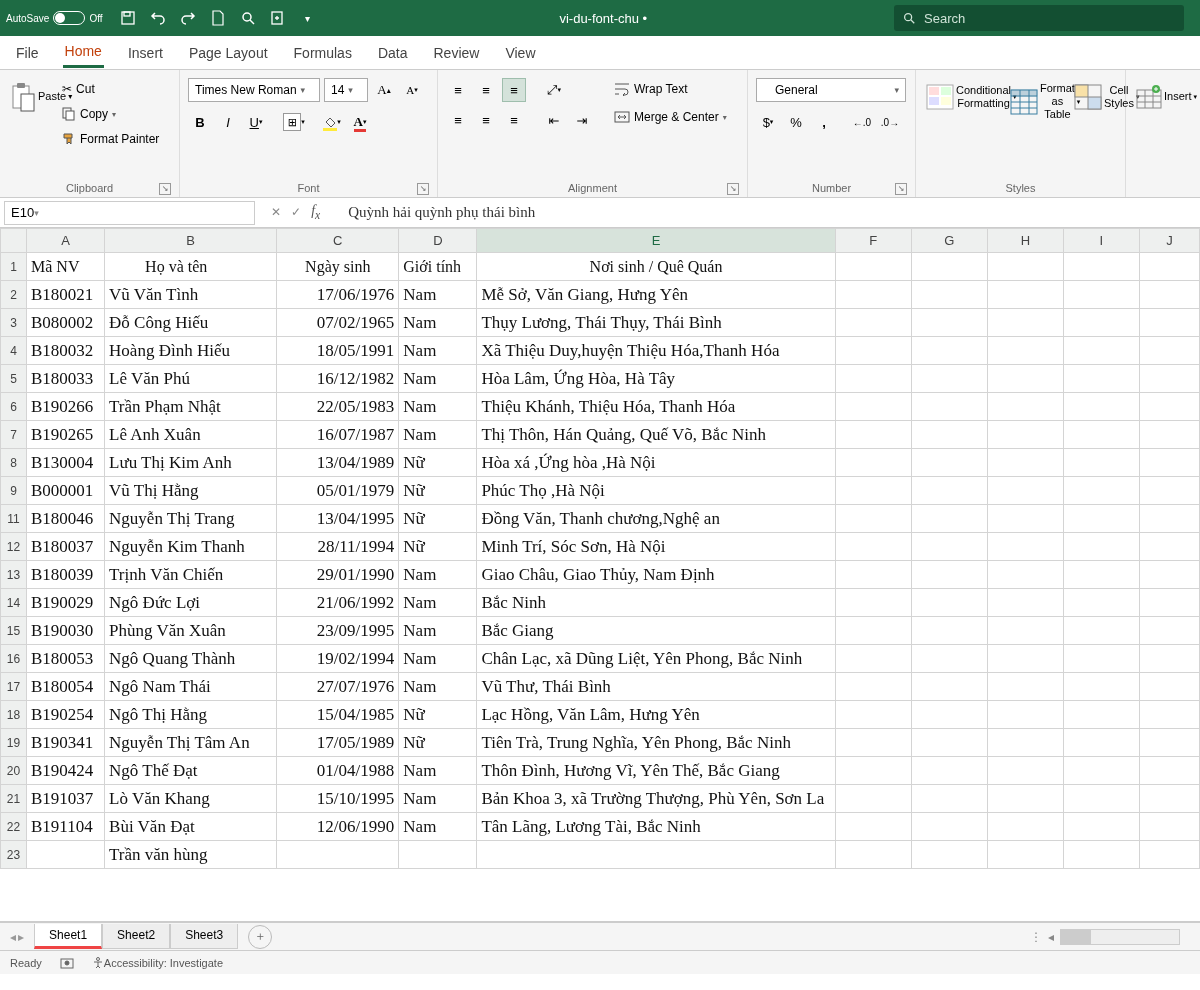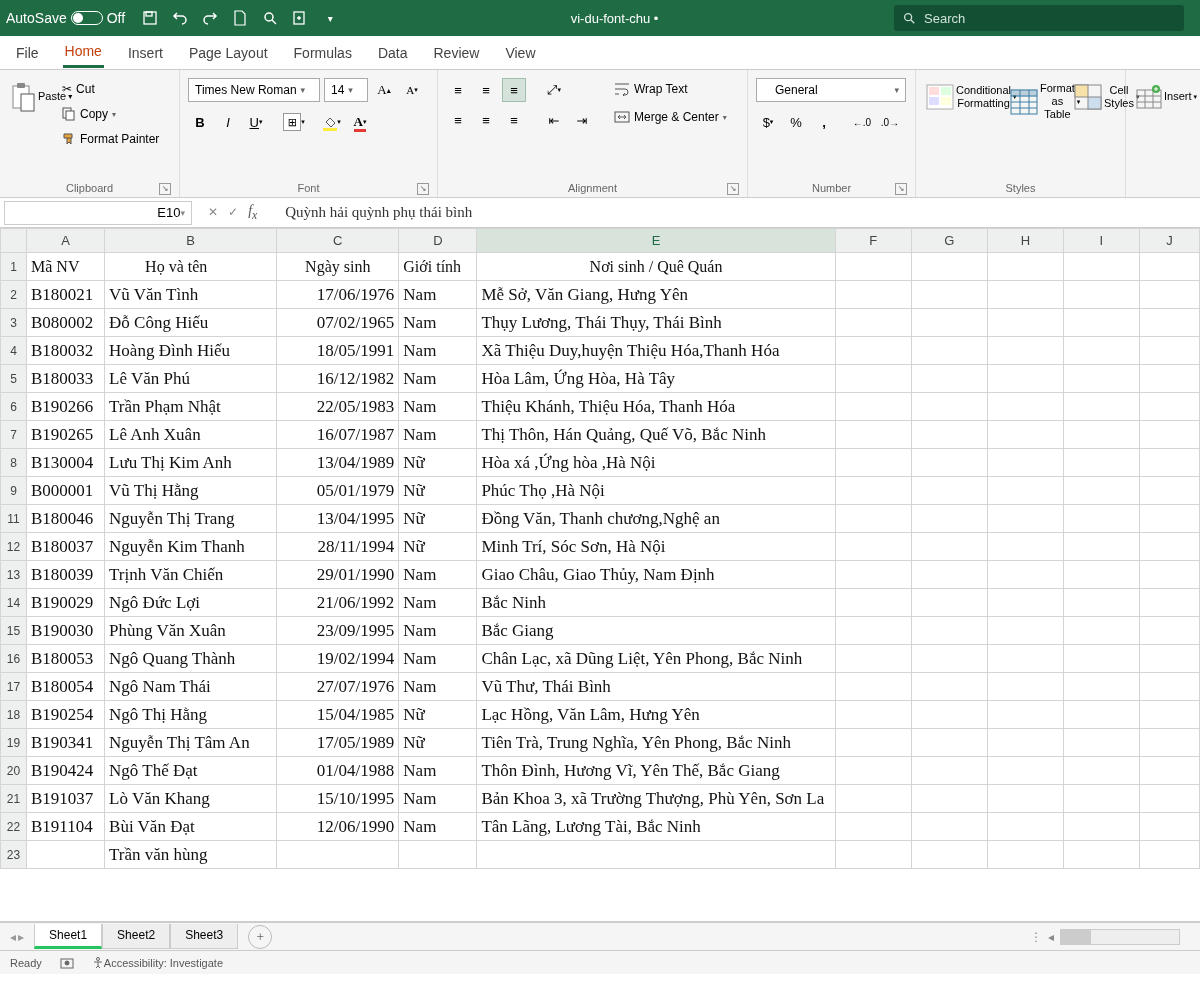--- a/index.html
+++ b/index.html
@@ -1,20 +1,20 @@
 <!DOCTYPE html>
 <html><head>
   <meta charset="utf-8">
   <style>
     * { box-sizing: border-box; margin: 0; padding: 0; }
     html, body { font-family: "Segoe UI", Arial, sans-serif; font-size: 12px; background: #fff; overflow: hidden; width: 1200px; height: 990px; }
     
     
     .title-bar { background: #1e6b44; height: 36px; display: flex; align-items: center; color: #fff; padding: 0 6px; }
-    .autosave { display: flex; align-items: center; gap: 4px; margin-right: 10px; font-size: 14px; }
+    .autosave { display: flex; align-items: center; gap: 4px; margin-right: 10px; font-size: 10px; }
     .toggle { width: 32px; height: 14px; border: 1px solid #fff; border-radius: 8px; position: relative; }
     .toggle::before { content: ""; position: absolute; left: 1px; top: 1px; width: 10px; height: 10px; border-radius: 50%; background: #fff; }
     .qat-icon { width: 18px; height: 18px; display: flex; align-items: center; justify-content: center; margin: 0 6px; cursor: pointer; }
     .doc-title { flex: 1; text-align: center; font-size: 13px; }
     .search-box { width: 290px; height: 26px; background: #134f32; border-radius: 3px; display: flex; align-items: center; padding: 0 8px; margin: 0 10px; color: #cfe3d7; font-size: 13px; gap: 8px; }
 
     
     .tabs { background: #fff; height: 34px; display: flex; align-items: center; padding: 0 14px; border-bottom: 1px solid #ccc; gap: 22px; font-size: 14px; color: #444; }
     .tab { cursor: pointer; padding: 6px 2px; }
     .tab.active { color: #c2410c; border-bottom: 3px solid #1e6b44; font-weight: 500; }
@@ -30,21 +30,21 @@
     .icon-sq { width: 18px; height: 18px; border: 1px solid #999; display: inline-flex; align-items: center; justify-content: center; font-size: 11px; background: #fff; }
     .font-row { display: flex; gap: 4px; align-items: center; }
     .combo { height: 24px; border: 1px solid #aaa; background: #fff; display: flex; align-items: center; padding: 0 6px; font-size: 12px; gap: 4px; cursor: pointer; }
     .icon-btn { width: 24px; height: 24px; display: inline-flex; align-items: center; justify-content: center; cursor: pointer; border: 1px solid transparent; font-size: 13px; }
     .icon-btn.active { background: #d4e2da; border-color: #9fbead; }
     .big-btn { width: 58px; display: flex; align-items: center; gap: 2px; font-size: 11px; cursor: pointer; text-align: center; padding: 4px 2px; line-height: 1.2; }
     .big-icon { width: 30px; height: 30px; display: flex; align-items: center; justify-content: center; font-size: 20px; }
 
     
     .formula-bar { height: 30px; background: #fff; border-bottom: 1px solid #ccc; display: flex; align-items: center; }
-    .name-box { width: 188px; height: 24px; border: 1px solid #ccc; margin: 0 4px; padding: 0 6px; display: flex; align-items: center; justify-content: flex-end; font-size: 13px; }
+    .name-box { width: 251px; height: 24px; border: 1px solid #ccc; margin: 0 4px; padding: 0 6px; display: flex; align-items: center; justify-content: flex-start; font-size: 13px; }
     .fx-btns { display: flex; align-items: center; gap: 10px; padding: 0 12px; color: #888; }
     .fx-label { font-style: italic; font-family: "Times New Roman", serif; font-size: 14px; color: #555; margin-right: 10px; }
     .formula-input { flex: 1; padding: 0 6px; font-size: 15px; font-family: "Times New Roman", serif; color: #333; }
 
     
     .grid-wrap { position: relative; overflow: hidden; height: 694px; background: #fff; border-bottom: 1px solid #ccc; }
     table.grid { border-collapse: collapse; table-layout: fixed; width: 1200px; }
     .grid th, .grid td { border: 1px solid #d4d4d4; height: 28px; overflow: hidden; white-space: nowrap; }
     .grid thead th { background: #eef0ef; font-weight: normal; color: #444; text-align: center; font-size: 13px; height: 24px; }
     .grid .corner { background: #eef0ef; width: 26px; }
@@ -54,21 +54,21 @@
     .grid tr:first-child .cell { font-size: 16px; }
     .active-cell { outline: 2px solid #1e6b44; outline-offset: -2px; }
     .rowhdr.sel, thead th.sel { background: #d7e3db; color: #1e6b44; }
     .colA { width: 78px; } .colB { width: 172px; } .colC { width: 122px; } .colD { width: 78px; }
     .colE { width: 358px; } .colF, .colG, .colH, .colI { width: 76px; } .colJ { width: 60px; }
 
     
     .sheet-tabs { height: 28px; background: #f5f5f5; display: flex; align-items: center; border-top: 1px solid #ccc; }
     .sheet-nav { display: flex; gap: 2px; padding: 0 10px; color: #999; }
     .sheet-tab { padding: 4px 14px; border: 1px solid #ccc; border-top: none; background: #eee; cursor: pointer; font-size: 12px; }
-    .sheet-tab.active { background: #fff; border-bottom: 3px solid #22c55e; font-weight: 500; }
+    .sheet-tab.active { background: #fff; border-bottom: 3px solid #ef4444; font-weight: 500; }
     .add-sheet { width: 24px; height: 24px; border: 1px solid #bbb; border-radius: 50%; margin-left: 10px; display: flex; align-items: center; justify-content: center; cursor: pointer; color: #666; }
     .scroll-track { flex: 1; margin: 0 20px 0 auto; height: 16px; background: #eee; border: 1px solid #ccc; position: relative; width: 120px; max-width: 120px; }
     .scroll-thumb { position: absolute; left: 0; top: 0; width: 30px; height: 14px; background: #ccc; }
 
     
     .status-bar { height: 24px; background: #f5f5f5; border-top: 1px solid #ccc; display: flex; align-items: center; padding: 0 10px; gap: 18px; font-size: 11px; color: #555; }
     svg { display: block; }
   </style>
 </head>
 <body>

